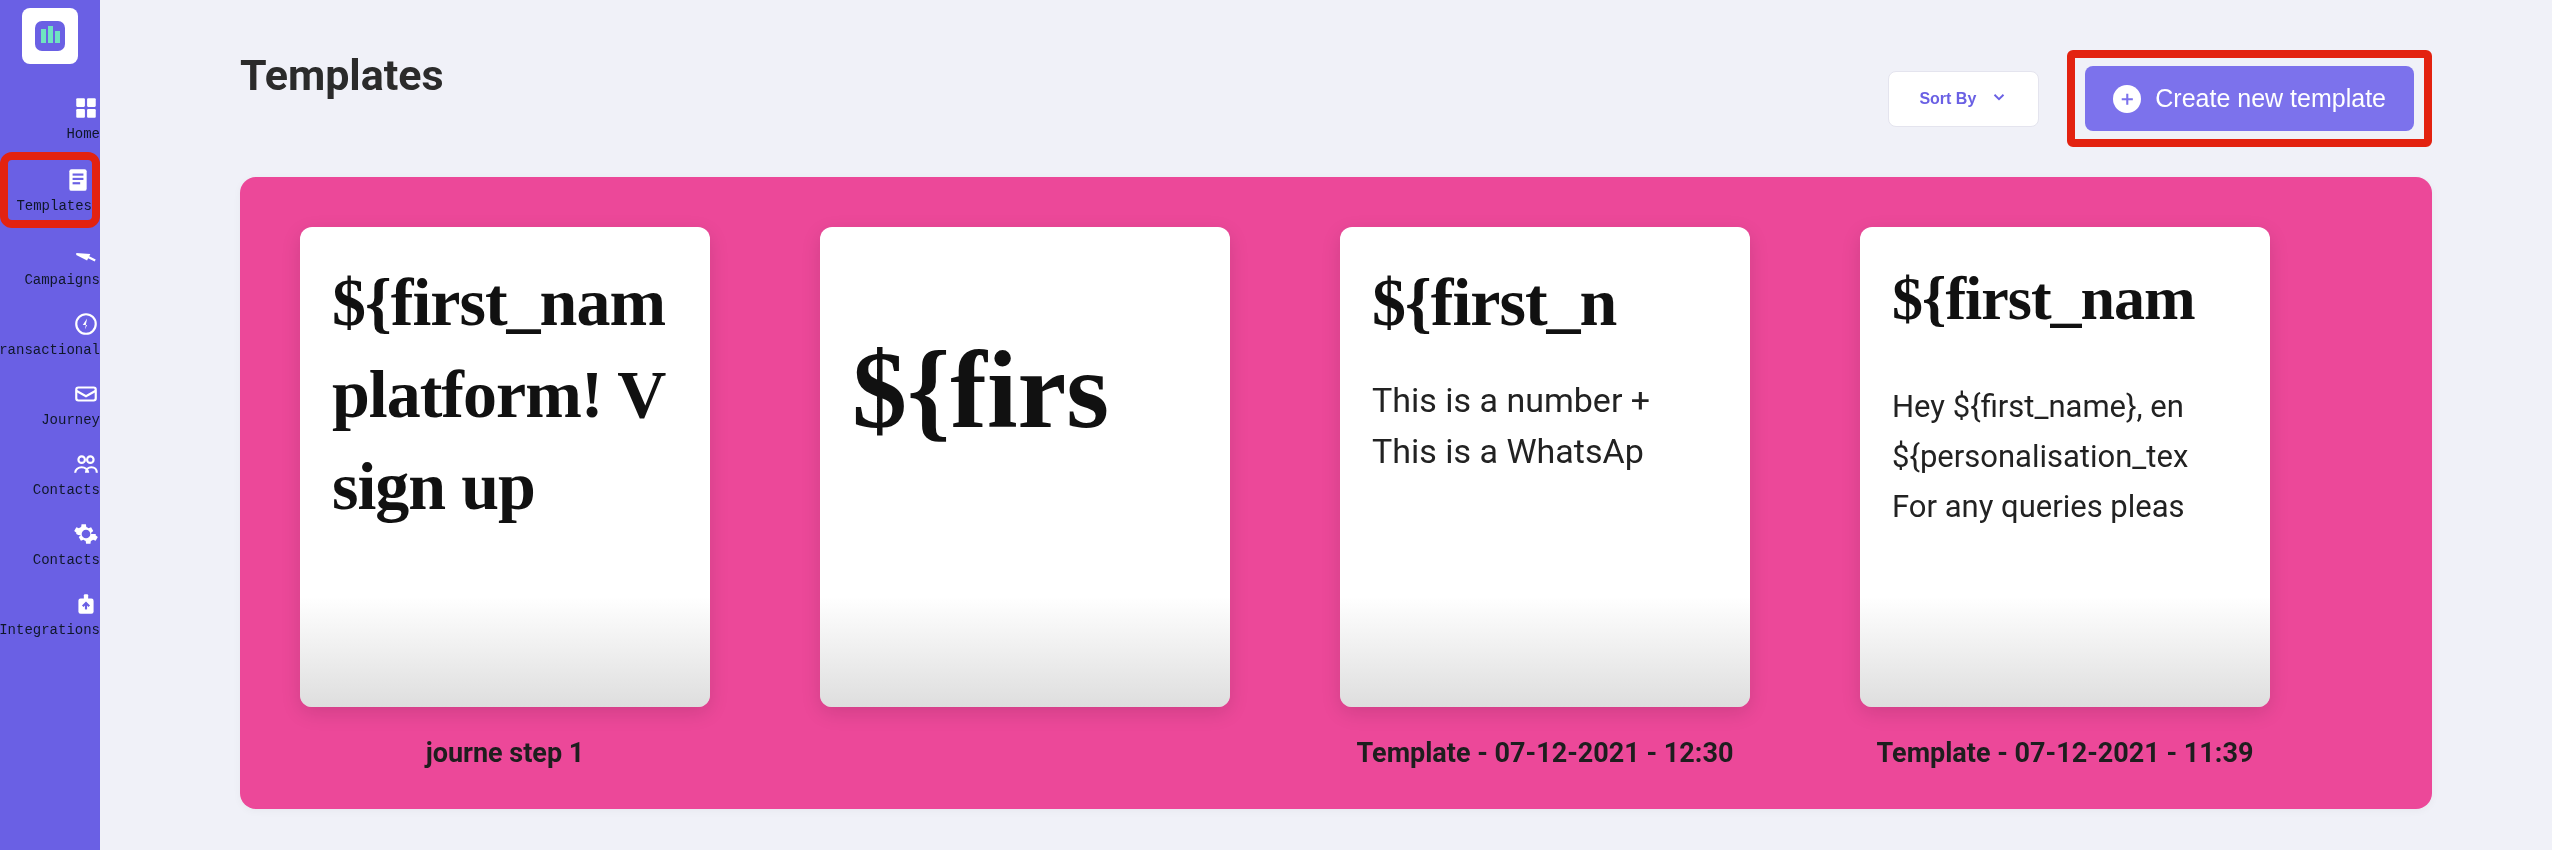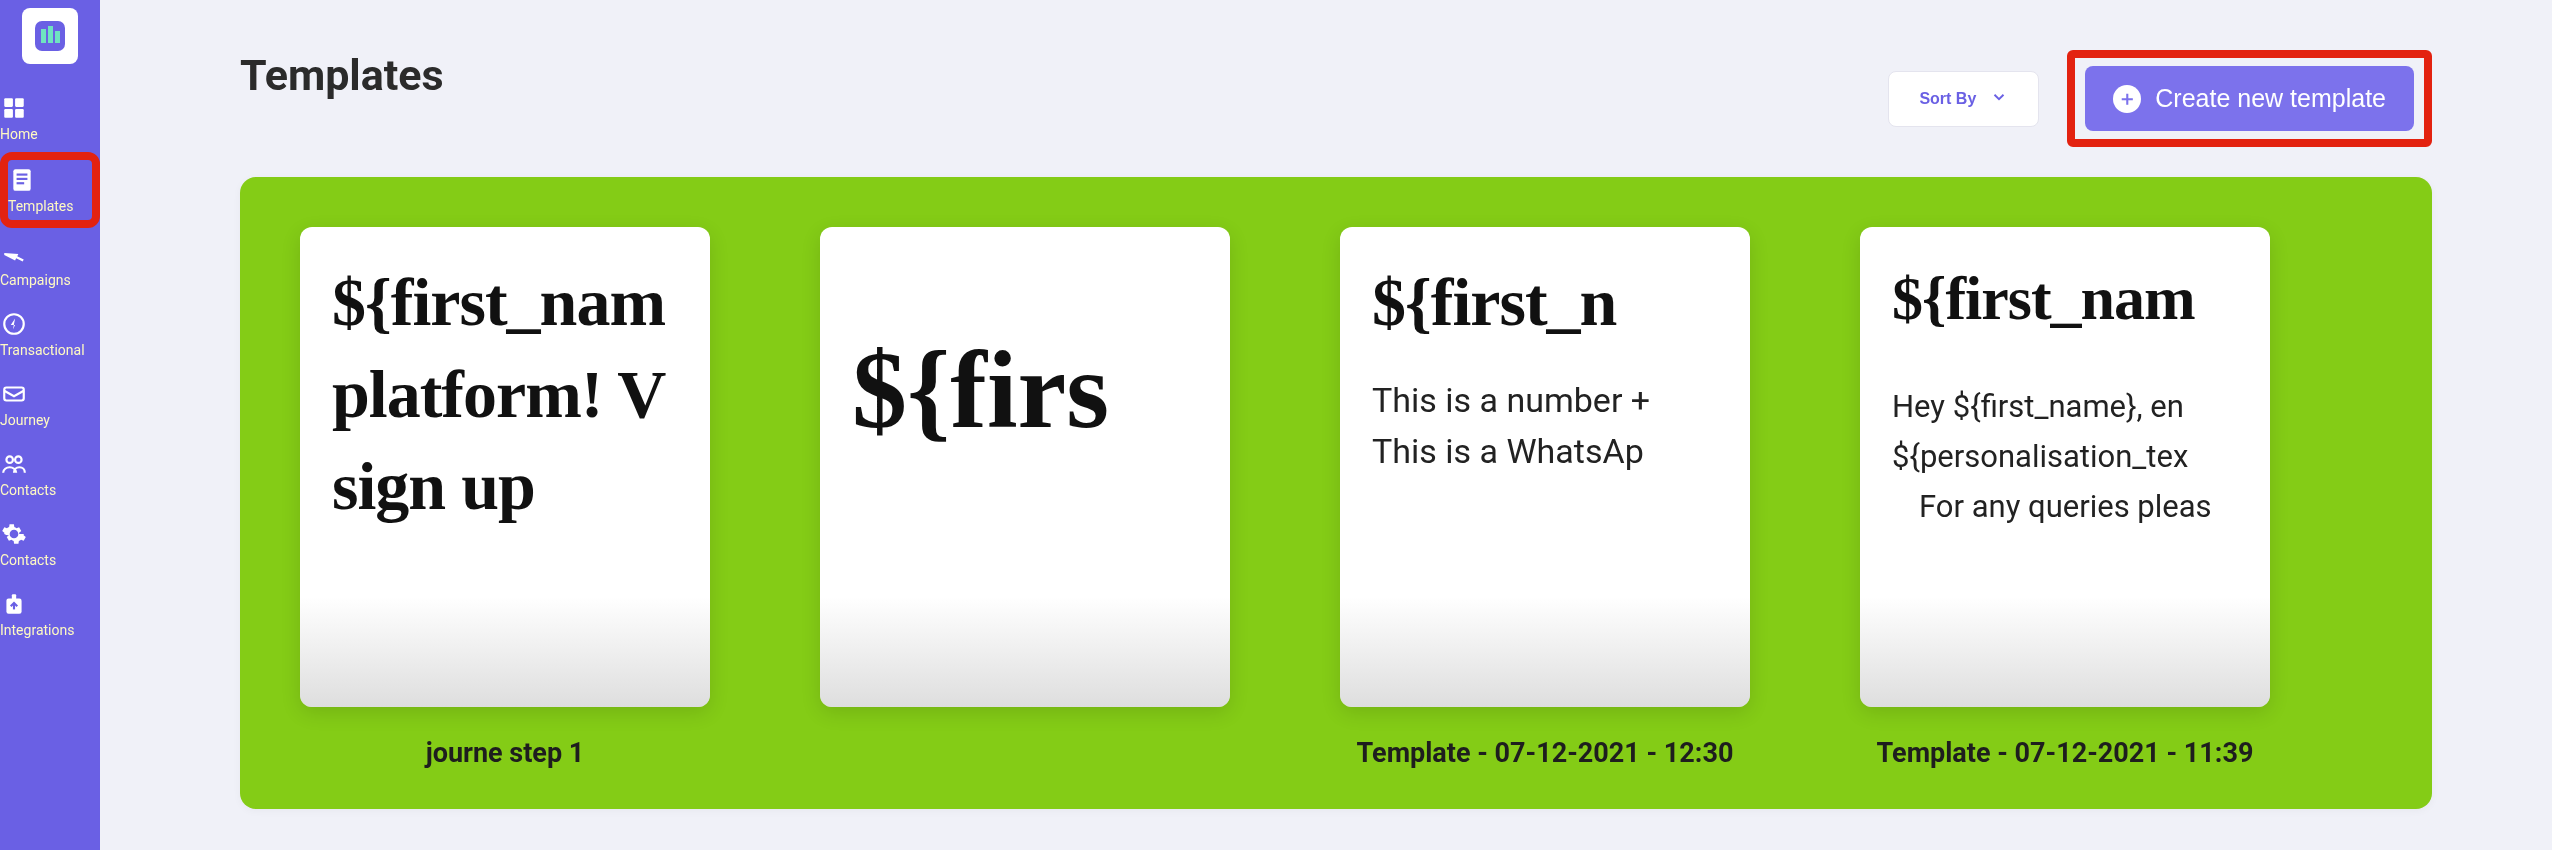--- a/index.html
+++ b/index.html
@@ -3,21 +3,21 @@
   <meta charset="utf-8">
   <style>
     * { margin:0; padding:0; box-sizing:border-box; }
     body { font-family: -apple-system, BlinkMacSystemFont, 'Segoe UI', Roboto, Helvetica, Arial, sans-serif; background:#f0f1f8; width:2552px; height:850px; overflow:hidden; }
 
     
     .sidebar { position:fixed; left:0; top:0; bottom:0; width:100px; background:#6a60e4; display:flex; flex-direction:column; align-items:center; padding-top:8px; z-index:10; }
     .logo { width:56px; height:56px; background:#fff; border-radius:8px; display:flex; align-items:center; justify-content:center; margin-bottom:18px; }
     .logo svg { width:34px; height:34px; }
 
-    .nav-item { width:100px; display:flex; flex-direction:column; align-items:flex-start; justify-content:center; padding:12px 0 10px; cursor:pointer; color:#fef9c3; }
+    .nav-item { width:100px; display:flex; flex-direction:column; align-items:flex-end; justify-content:center; padding:12px 0 10px; cursor:pointer; color:#0f172a;font-family:Liberation Mono, monospace; }
     .nav-item .icon { width:28px; height:28px; display:flex; align-items:center; justify-content:center; margin-bottom:4px; }
     .nav-item .icon svg { width:26px; height:26px; }
     .nav-item .label { font-size:14px; font-weight:400; }
 
     .nav-item.active-highlight { border:8px solid #e32210; border-radius:12px; padding:6px 0 6px; }
 
     
     .main { margin-left:100px; padding:50px 120px 0 140px; }
     .page-title { font-size:43px; font-weight:700; color:#2b2b2b; margin-bottom:10px; }
 
@@ -29,21 +29,21 @@
     .search-wrap { background:#fff; border:2px solid #ced1e8; border-radius:10px; display:flex; align-items:center; padding:0 20px; height:68px; width:480px; }
     .search-wrap .sicon svg { width:24px; height:24px; color:#3a3a3a; }
     .search-wrap input { border:none; outline:none; font-size:24px; color:#3d3d3d; flex:1; margin-left:14px; background:transparent; }
     .search-wrap input::placeholder { color:#9a9cb5; }
 
     .highlight-box { border:8px solid #e32210; border-radius:6px; padding:8px 10px; display:flex; }
     .create-btn { background:#7c72ec; color:#fff; border:none; border-radius:8px; padding:18px 28px; font-size:25px; font-weight:500; display:flex; align-items:center; gap:14px; cursor:pointer; }
     .create-btn .plus { width:28px; height:28px; border-radius:50%; background:#fff; color:#7c72ec; display:flex; align-items:center; justify-content:center; font-weight:700; font-size:20px; }
 
     
-    .panel { background:#84cc16; border-radius:16px; box-shadow:0 2px 8px rgba(0,0,0,0.04); padding:50px 60px 40px; max-width:2270px; }
+    .panel { background:#ec4899; border-radius:16px; box-shadow:0 2px 8px rgba(0,0,0,0.04); padding:50px 60px 40px; max-width:2270px; }
     .grid { display:flex; gap:110px; }
     .card { width:410px; display:flex; flex-direction:column; align-items:center; }
     .thumb { width:410px; height:480px; border-radius:12px; box-shadow:0 6px 20px rgba(0,0,0,0.12); background:#fff; overflow:hidden; position:relative; }
     .thumb::after { content:""; position:absolute; left:0; right:0; bottom:0; height:110px; background:linear-gradient(to bottom, rgba(255,255,255,0) 0%, rgba(200,200,200,0.6) 100%); }
     .thumb .inner { padding:30px 32px; overflow:hidden; height:100%; white-space:nowrap; }
     .big { font-size:68px; font-weight:800; color:#111; line-height:1.35; font-family: Georgia, 'Times New Roman', serif; letter-spacing:-1px; }
     .giant { font-size:110px; font-weight:800; color:#111; font-family: Georgia, 'Times New Roman', serif; display:block; margin-top:70px; }
     .sub1 { font-size:34px; color:#222; margin-top:28px; line-height:1.4; white-space:nowrap; }
     .sub2 .big { font-size:62px; }
     .sub2 .small { font-size:31px; color:#222; margin-top:42px; line-height:1.55; white-space:nowrap; }
@@ -201,21 +201,21 @@
         </div>
         <div class="card-title">Template - 07-12-2021 - 12:30</div>
       </div>
 
       <div class="card">
         <div class="thumb sub2">
           <div class="inner">
             <div class="big">${first_nam</div>
             <div class="small">Hey ${first_name}, en</div>
             <div class="small" style="margin-top:2px;">${personalisation_tex</div>
-            <div class="small" style="margin-top:2px;margin-left:27px;">For any queries pleas</div>
+            <div class="small" style="margin-top:2px;">For any queries pleas</div>
           </div>
         </div>
         <div class="card-title">Template - 07-12-2021 - 11:39</div>
       </div>
 
     </div>
   </div>
 </main>
 
 </body></html>

